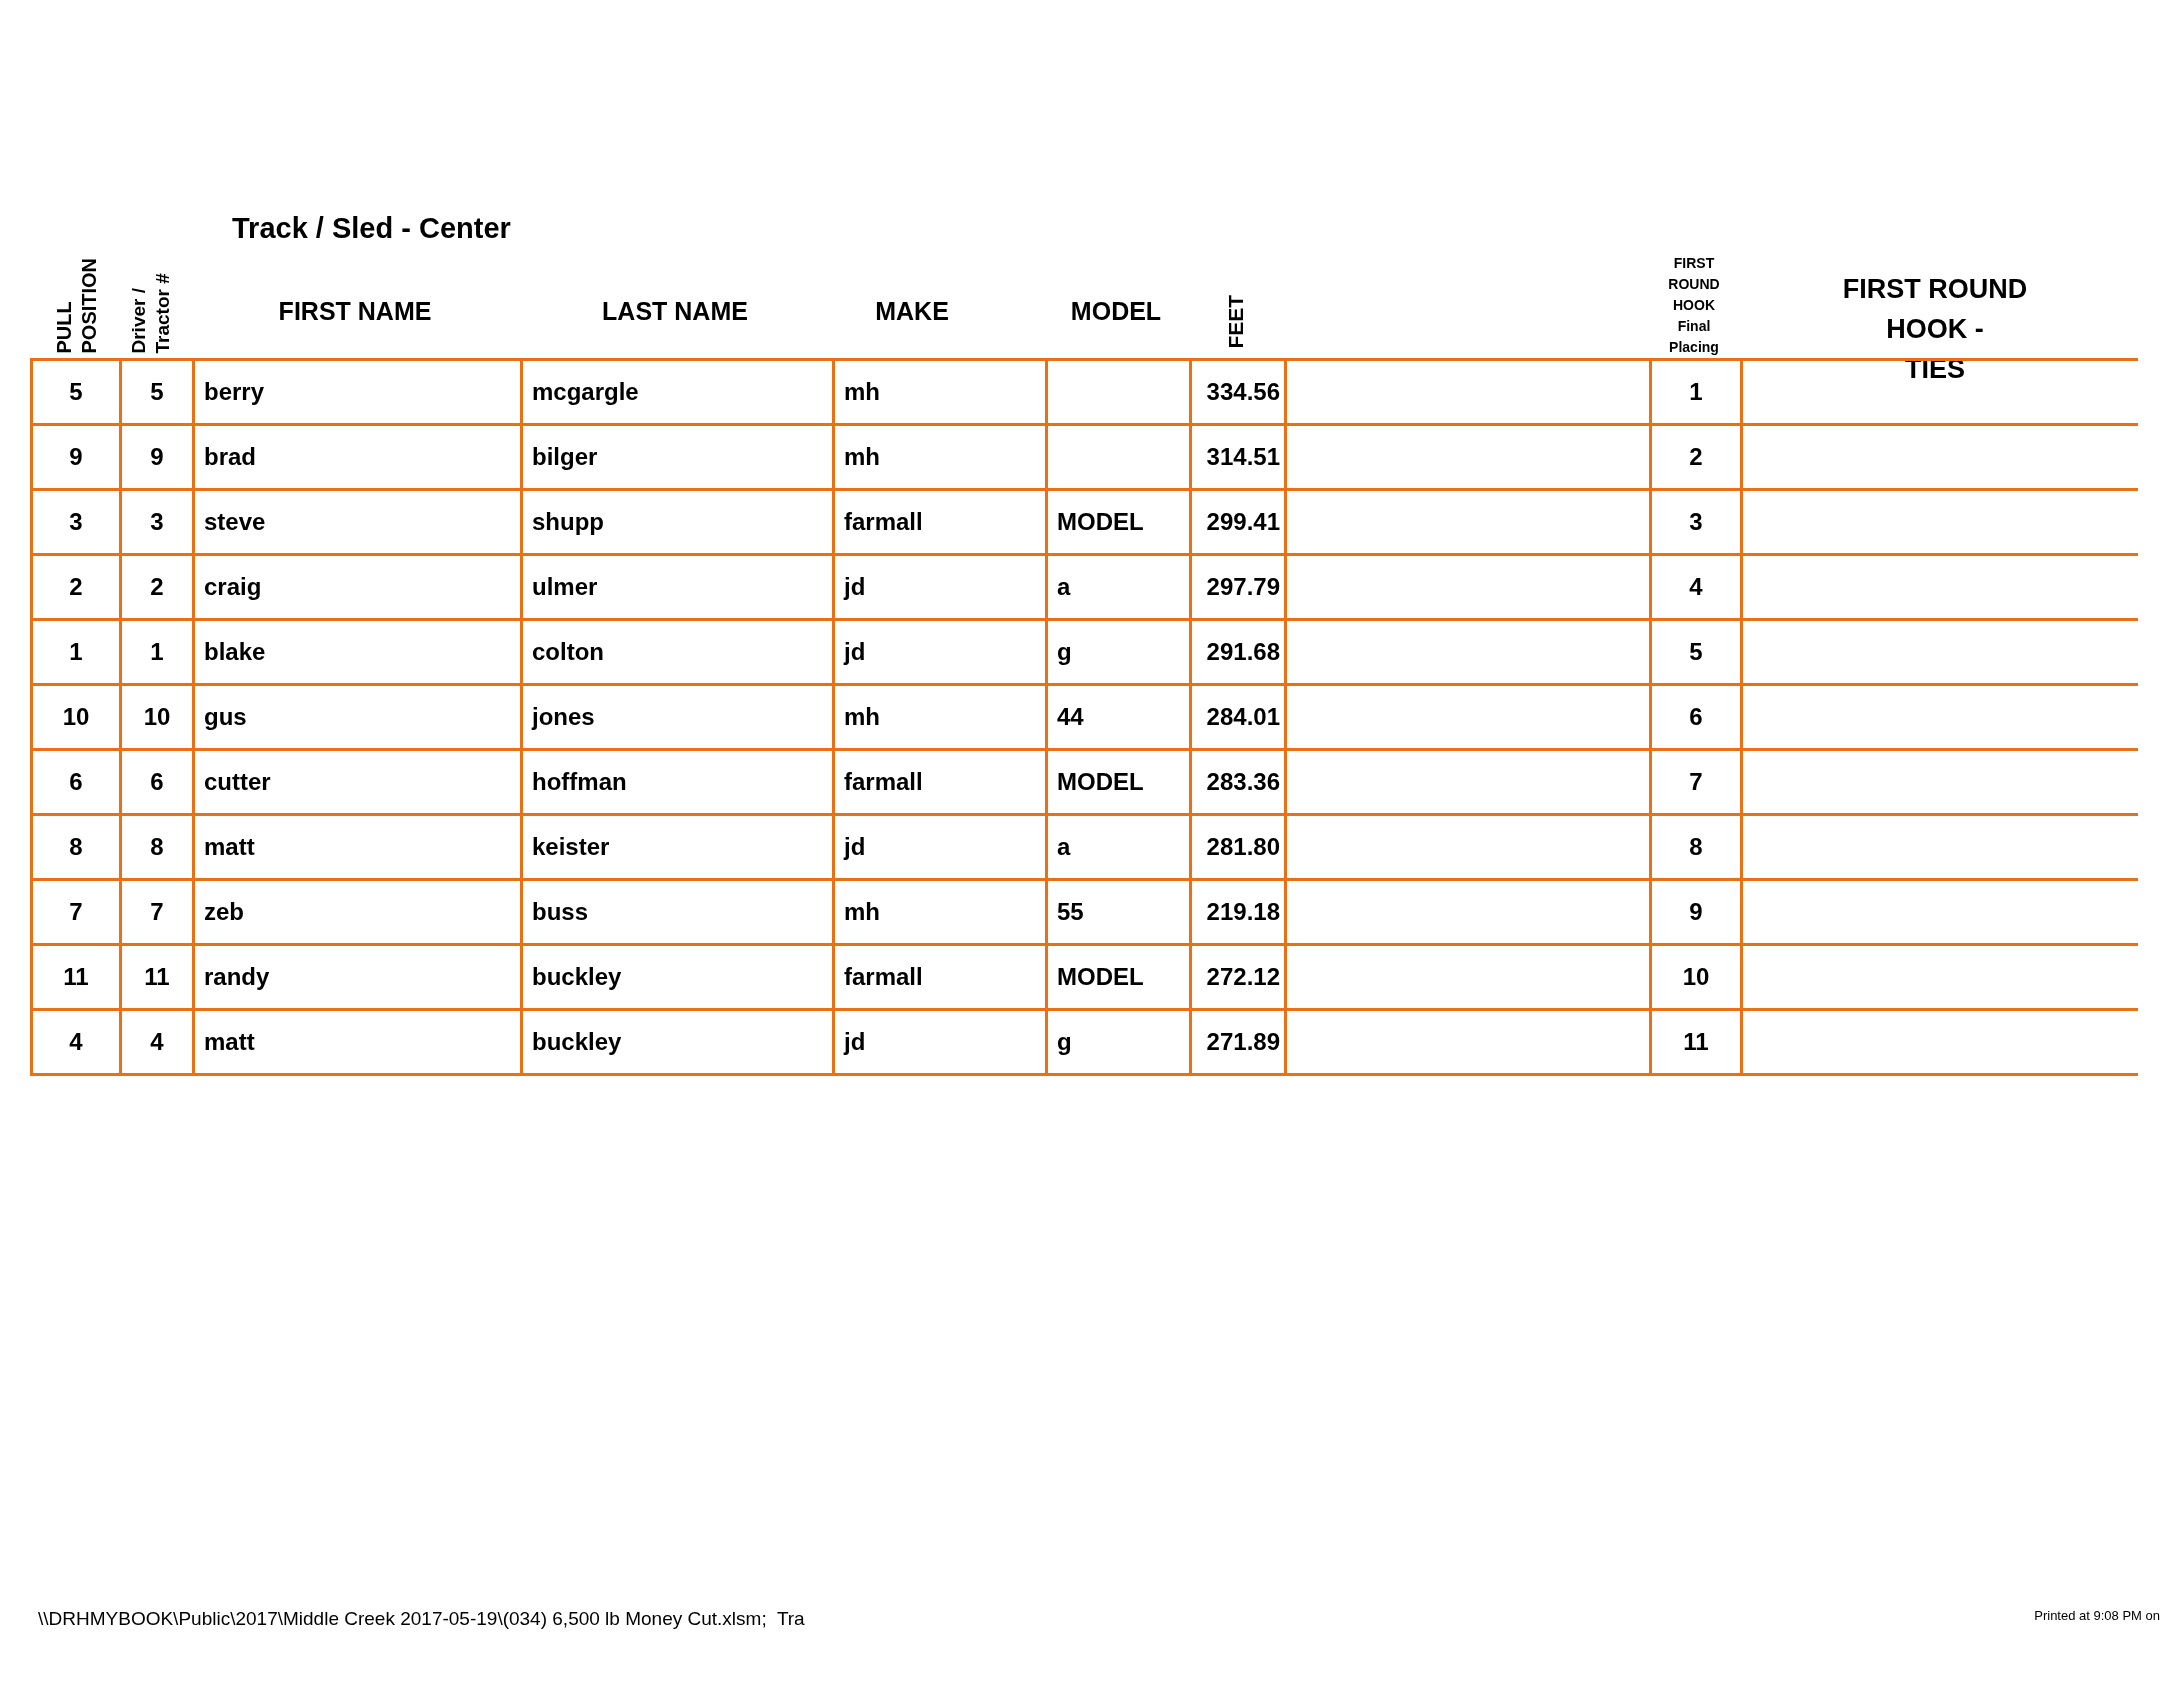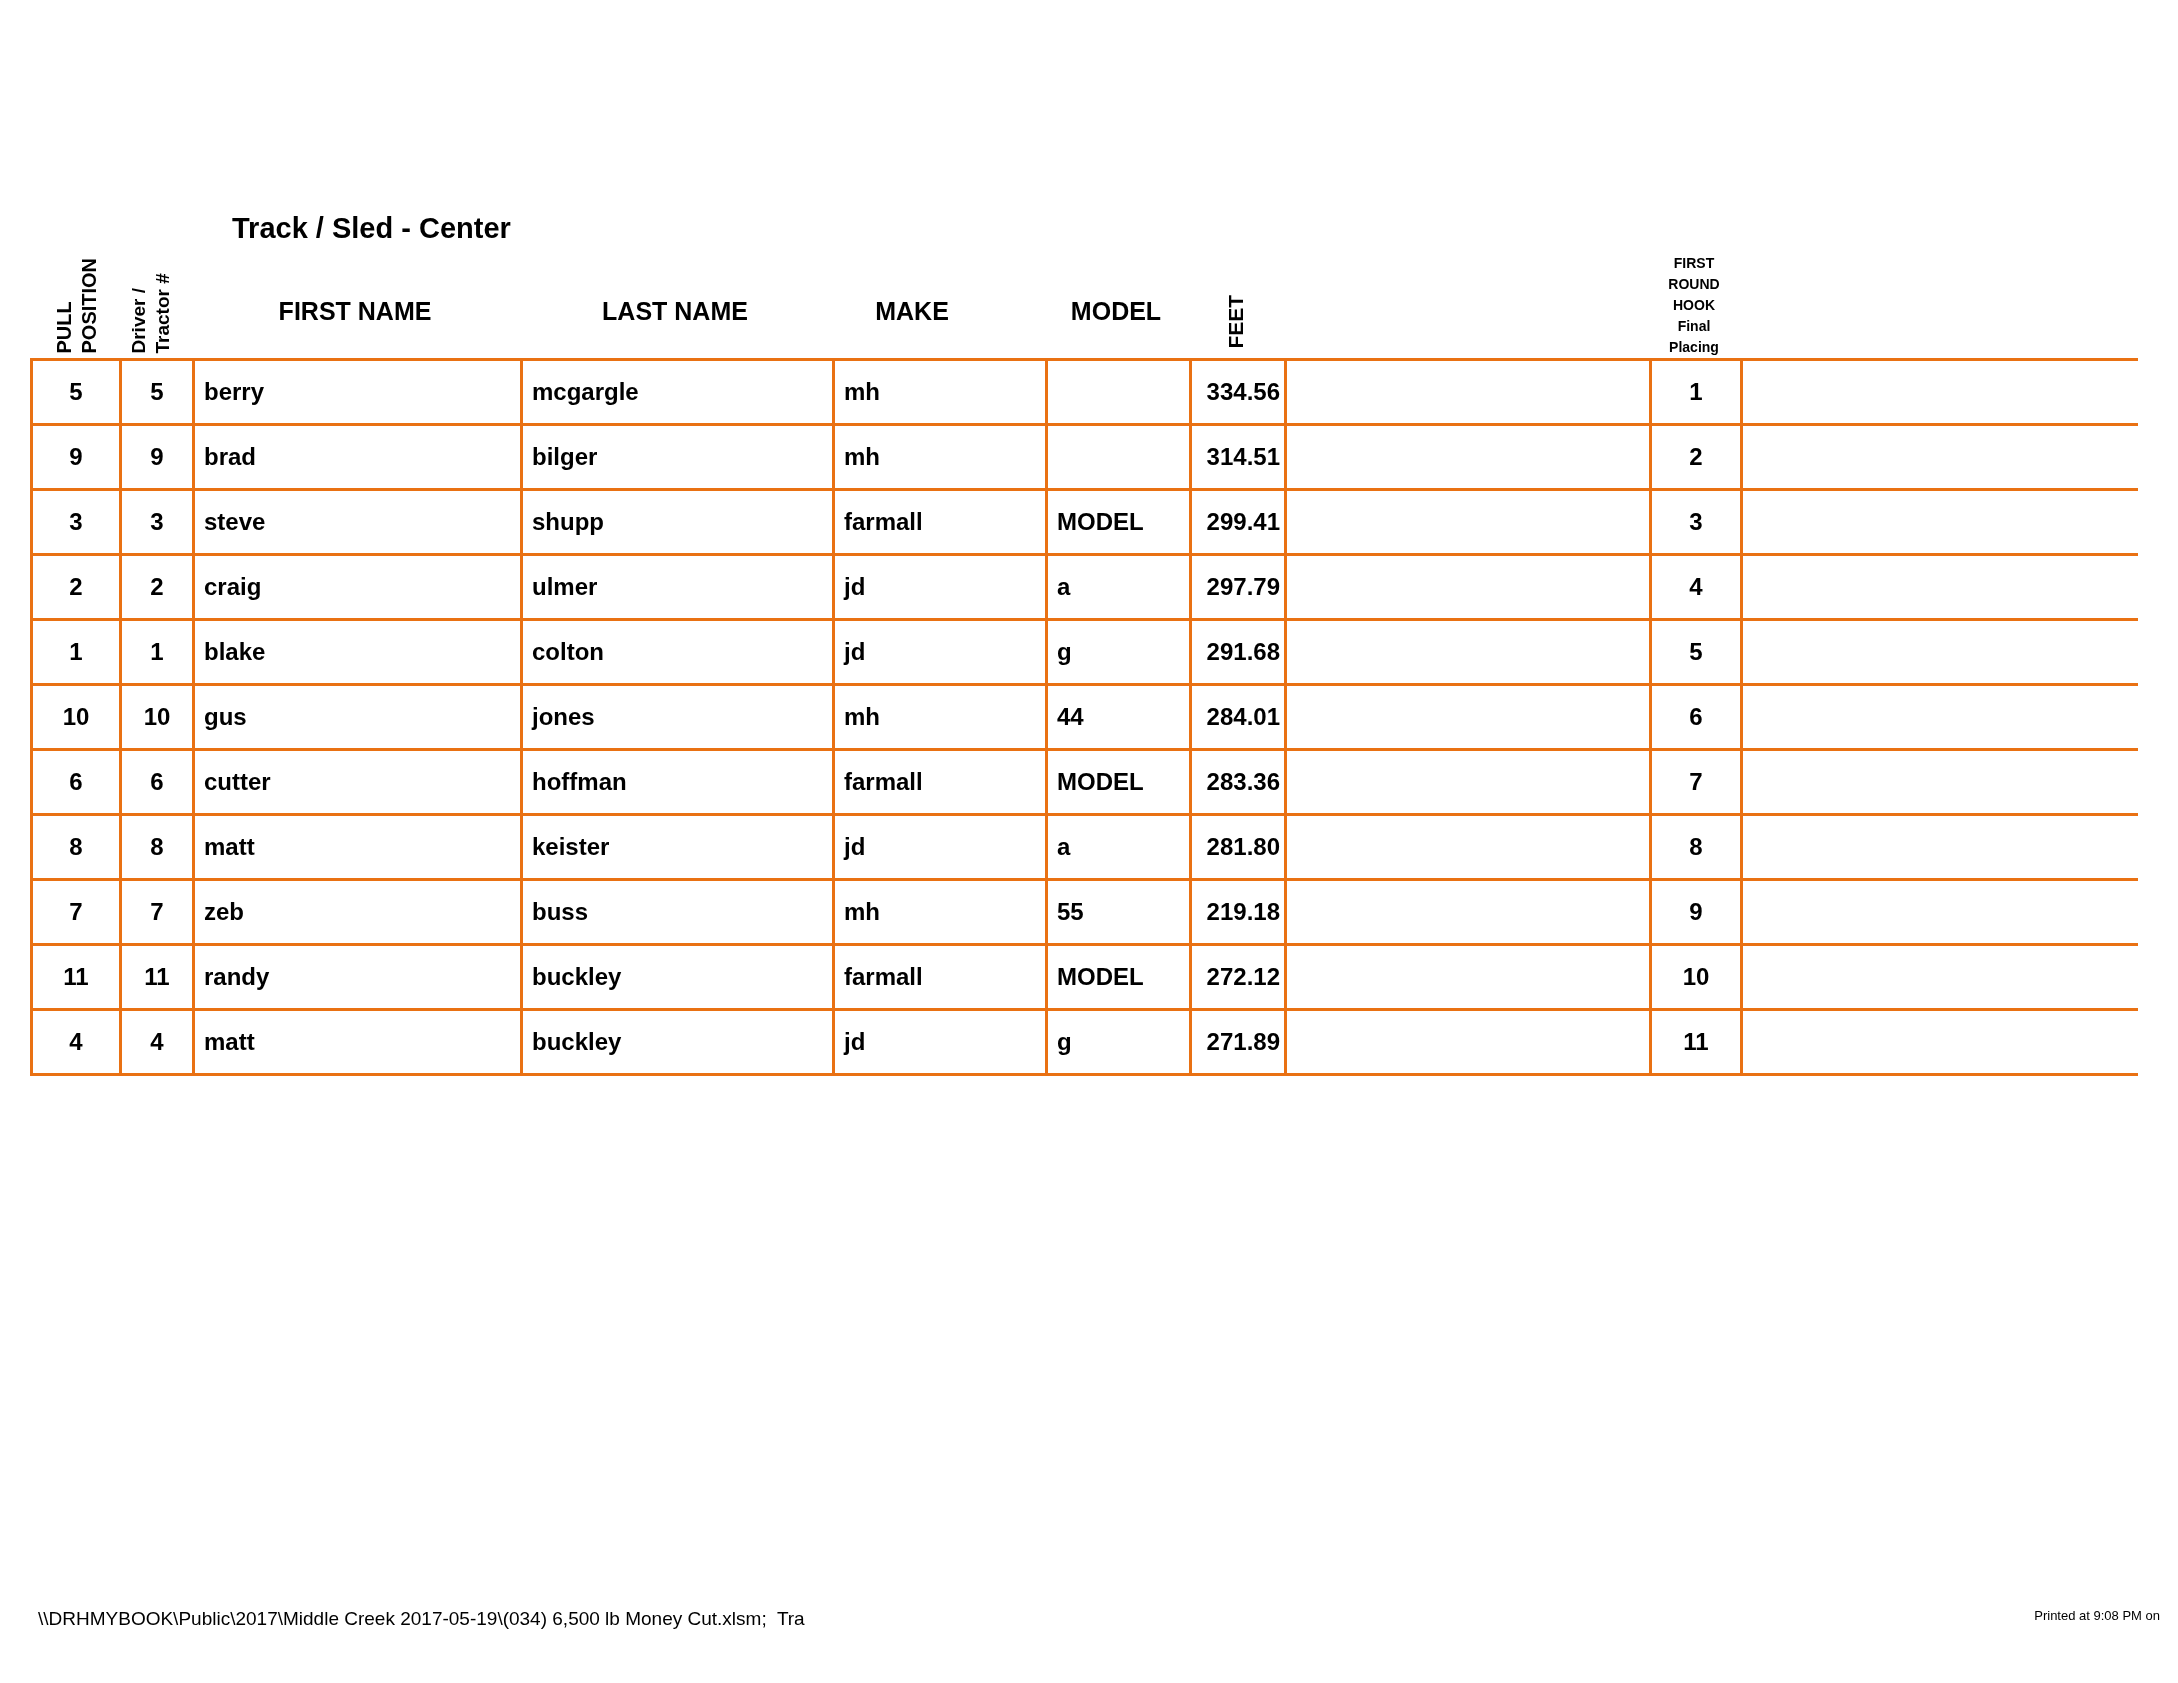--- a/index.html
+++ b/index.html
@@ -80,20 +80,22 @@
 
   <div class="colhead ch-big" style="left:355px;">FIRST NAME</div>
   <div class="colhead ch-big" style="left:675px;">LAST NAME</div>
   <div class="colhead ch-big" style="left:912px;">MAKE</div>
   <div class="colhead ch-big" style="left:1116px;">MODEL</div>
   <div class="colhead ch-place" style="left:1694px;">FIRST
 ROUND
 HOOK
 Final
 Placing</div>
+  <div class="colhead ch-ties" style="left:1935px;">FIRST ROUND HOOK -
+TIES</div>
 
   <table class="results">
     <colgroup>
       <col style="width:89px">
         <col style="width:73px">
         <col style="width:328px">
       <col style="width:312px">
         <col style="width:213px">
         <col style="width:144px">
       <col style="width:95px">

